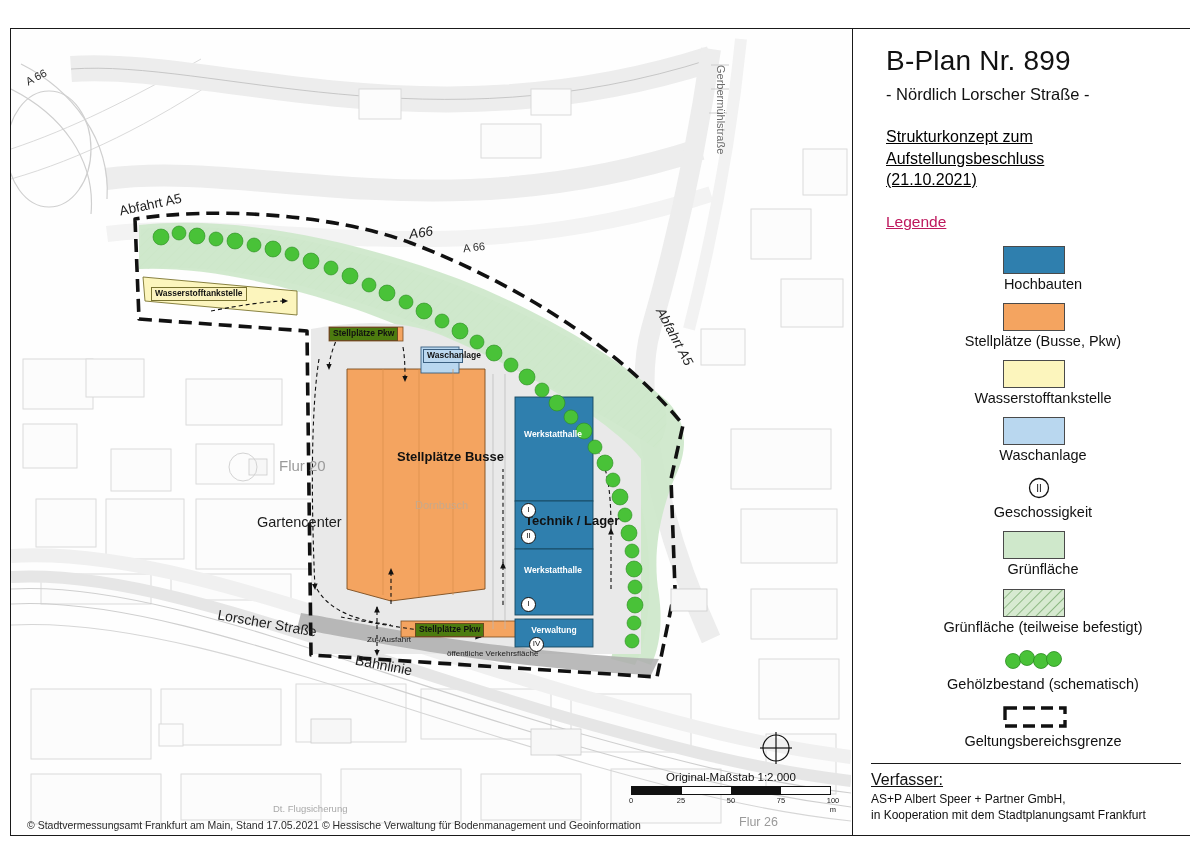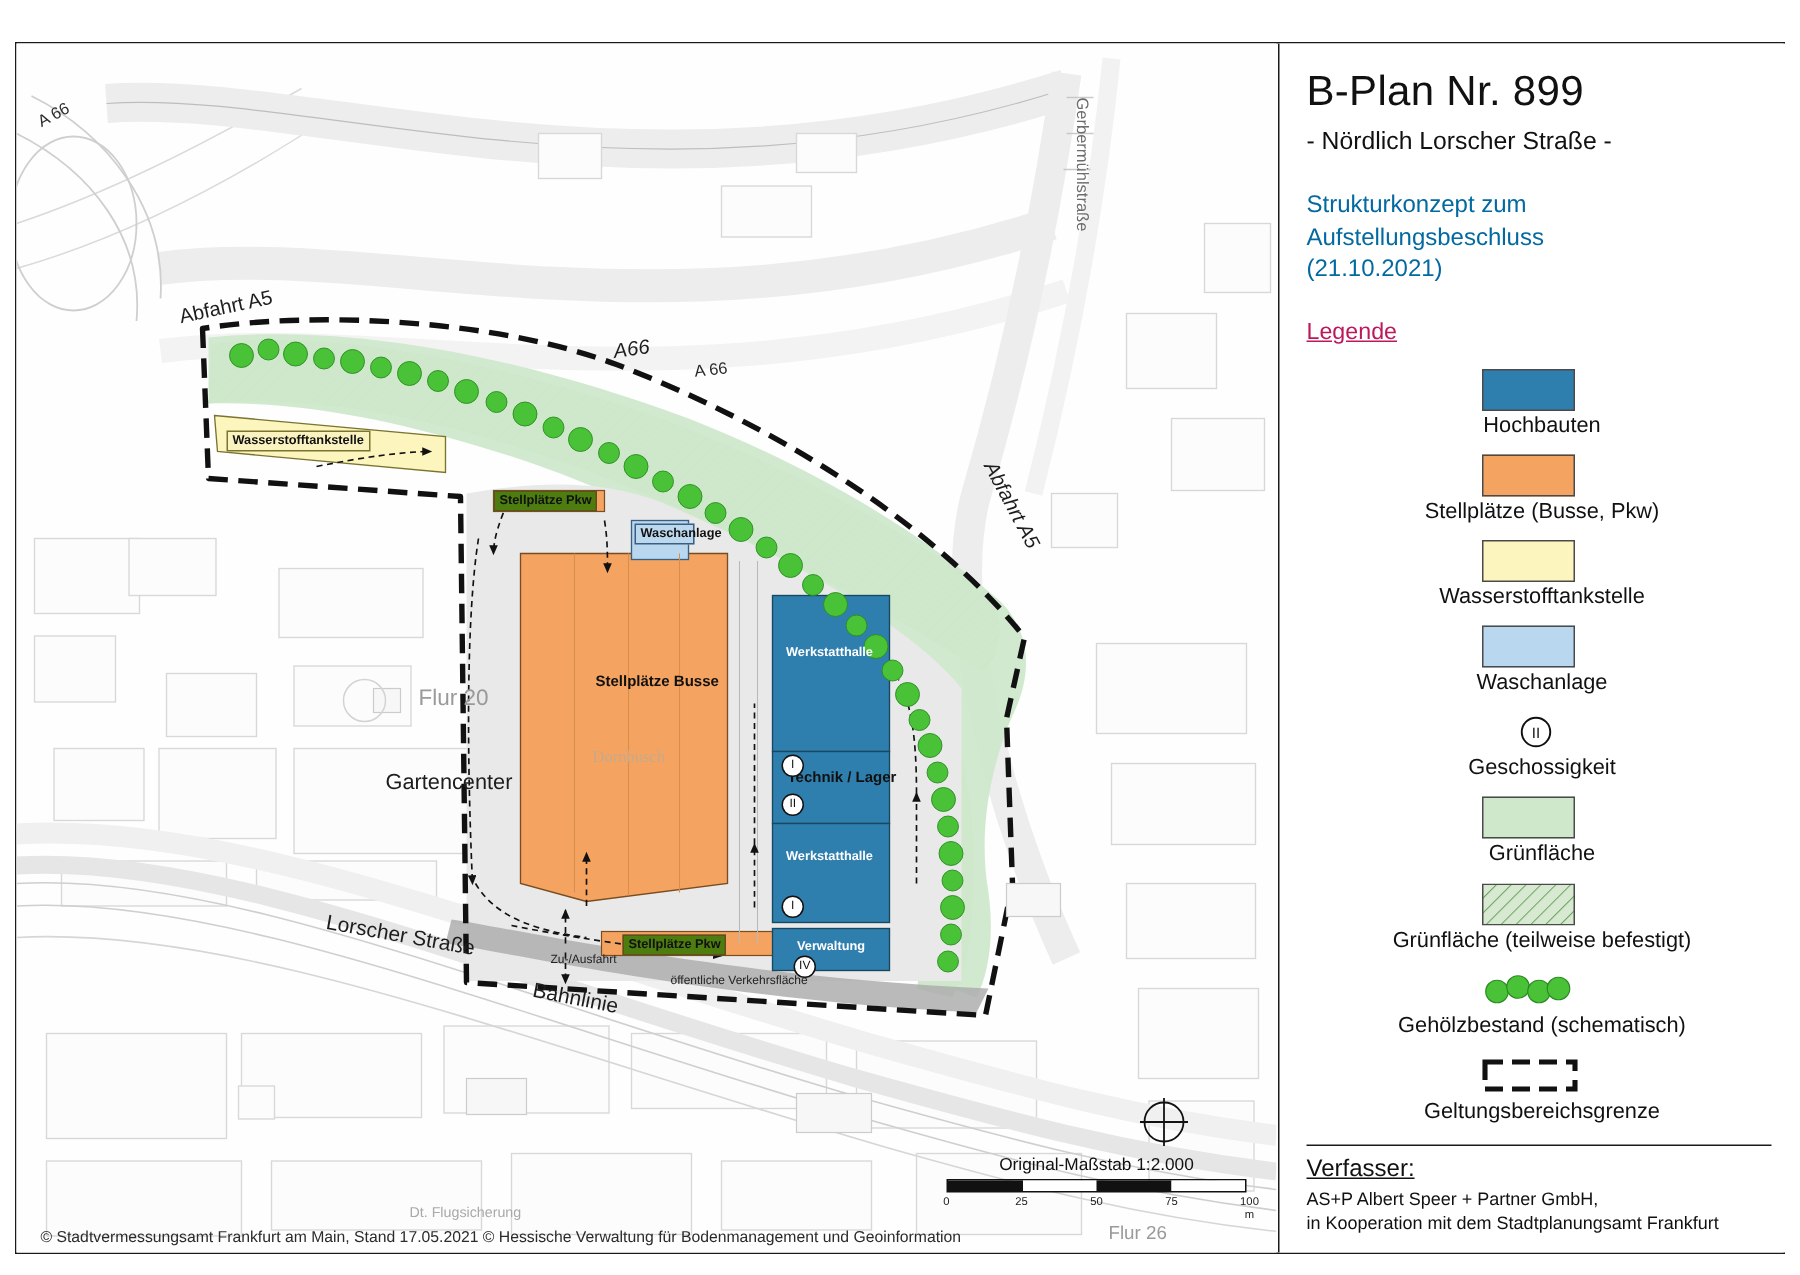--- a/index.html
+++ b/index.html
@@ -48,41 +48,42 @@
     left: 852px;
     top: 29px;
     width: 338px;
     height: 806px;
     background: #ffffff;
     box-sizing: border-box;
     border-left: 1.5px solid #1a1a1a;
   }
   .rp-inner {
     position: absolute;
-    left: 18px;
+    left: 33px;
     top: 16px;
     width: 306px;
   }
   .title-main {
     font-size: 28px;
     color: #111;
     letter-spacing: 0.2px;
     margin: 0 0 8px 0;
     font-weight: normal;
   }
   .title-sub {
     font-size: 16.5px;
     color: #111;
     margin: 0 0 22px 0;
   }
   .title-block3 {
     font-size: 16px;
-    color: #0369a1;
+    color: #000000;
     line-height: 1.35;
     margin: 0 0 22px 0;
+    text-decoration: underline;
   }
   .legend-heading {
     font-size: 15.5px;
     color: #be185d;
     text-decoration: underline;
     margin: 0 0 14px 0;
   }
   .legend-list {
     display: block;
   }
@@ -238,21 +239,21 @@
     position: absolute;
     font-size: 8.5px;
     font-weight: bold;
     color: #fff;
     white-space: nowrap;
     line-height: 1.2;
     text-align: center;
   }
   .tagdark {
     position: absolute;
-    font-size: 10px;
+    font-size: 13px;
     font-weight: bold;
     color: #111;
     white-space: nowrap;
     line-height: 1.2;
     text-align: center;
   }
   .tagsmall {
     position: absolute;
     font-size: 8px;
     color: #222;
@@ -490,21 +491,21 @@
     <div class="mlabel" style="left:14px; top:42px; transform: rotate(-28deg);">A 66</div>
     <div class="mlabel-b rot-a66" style="left:108px; top:168px;">Abfahrt A5</div>
     <div class="mlabel-b" style="left:398px; top:196px; transform: rotate(-8deg); font-style:italic;">A66</div>
     <div class="mlabel" style="left:452px; top:212px; transform: rotate(-6deg);">A 66</div>
     <div class="mlabel-b" style="left:632px; top:300px; transform: rotate(62deg); font-style:italic;">Abfahrt A5</div>
     <div class="mlabel-b" style="left:246px; top:485px; font-size:14.5px;">Gartencenter</div>
     <div class="mlabel-gray" style="left:268px; top:428px;">Flur 20</div>
     <div class="mlabel" style="left:728px; top:786px; color:#9a9a9a; font-size:12.5px;">Flur 26</div>
     <div class="mlabel-b" style="left:206px; top:586px; transform: rotate(10deg); font-size:14px;">Lorscher Straße</div>
     <div class="mlabel-b" style="left:344px; top:628px; transform: rotate(11deg); font-size:14px;">Bahnlinie</div>
-    <div class="mlabel" style="left:384px; top:470px; color:#c6a98c;font-family:Liberation Serif, serif;">Dornbusch</div>
+    <div class="mlabel" style="left:404px; top:470px; color:#c6a98c;">Dornbusch</div>
     <div class="mlabel" style="left:716px; top:36px; transform: rotate(90deg); transform-origin: left top; color:#6c6c6c;">Gerbermühlstraße</div>
     <div class="mlabel" style="left:262px; top:774px; color:#a9a9a9; font-size:9.5px;">Dt. Flugsicherung</div>
 
     <div class="tag tag-yellow" style="left:140px; top:258px;">Wasserstofftankstelle</div>
     <div class="tag" style="left:318px; top:298px;">Stellplätze Pkw</div>
     <div class="tag tag-blue" style="left:412px; top:320px; width:32px;">Waschanlage</div>
     <div class="tagdark" style="left:386px; top:420px; width:46px;">Stellplätze Busse</div>
     <div class="tagplain" style="left:512px; top:400px; width:60px;">Werkstatthalle</div>
     <div class="tagdark" style="left:514px; top:484px; width:56px;">Technik / Lager</div>
     <div class="tagplain" style="left:512px; top:536px; width:60px;">Werkstatthalle</div>

